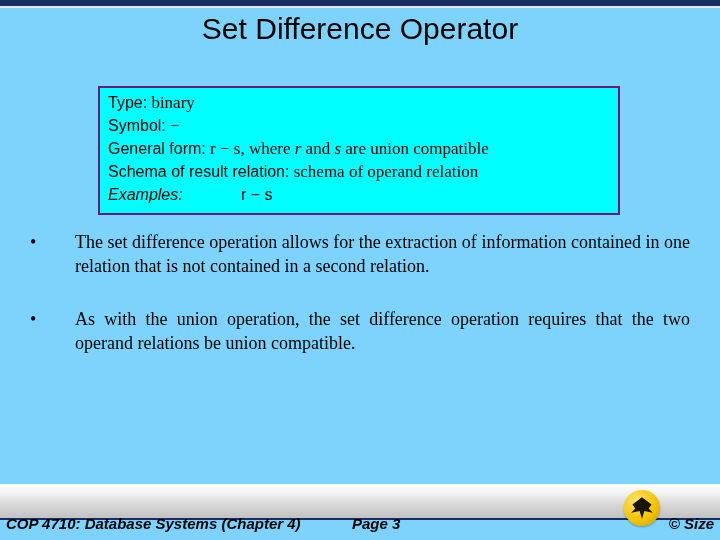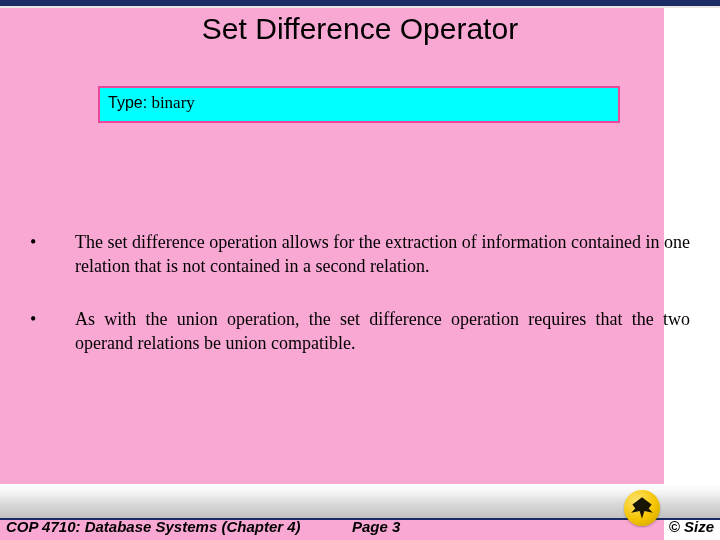--- a/index.html
+++ b/index.html
@@ -1,33 +1,33 @@
 <!DOCTYPE html>
 <html><head>
 <meta charset="utf-8">
 <style>
   * { margin: 0; padding: 0; box-sizing: border-box; }
   html, body { width: 720px; height: 540px; font-family: Arial, Helvetica, sans-serif; background: #fff; overflow: hidden; }
   .slide {
-    width: 664px; height: 540px; position: relative; background: #f9a8d4; padding-left: 22px;
+    width: 720px; height: 540px; position: relative; background: #7dd3fc; padding-left: 22px;
   }
   .topbar {
     position: absolute; top: 0; left: 0; width: 720px; height: 6px; background: #1b2b64;
   }
   .subbar {
     position: absolute; top: 6px; left: 0; width: 720px; height: 2px; background: #e6e6e6;
   }
   .title {
     position: absolute; top: 12px; left: 0; width: 720px; text-align: center;
     font-size: 30px; font-weight: 400; color: #000;
     font-family: Arial, sans-serif;
   }
   .infobox {
     position: absolute; top: 86px; left: 98px; width: 522px;
-    border: 2px solid #ec4899; background: #00ffff;
+    border: 2px solid #701a75; background: #00ffff;
     padding: 4px 8px 6px 8px;
     font-family: "Times New Roman", Times, serif;
     font-size: 17px; line-height: 1.35;
     color: #000;
   }
   .infobox .label { font-family: Arial, sans-serif; font-size: 16px; }
   .infobox .italic { font-style: italic; }
   .infobox .exval { font-family: Arial, sans-serif; font-size: 16px; padding-left: 54px; }
   .row { white-space: nowrap; }
   .bullets {
@@ -42,22 +42,22 @@
     position: absolute; left: 0; bottom: 0; width: 720px; height: 56px;
   }
   .footerbar .grad {
     position: absolute; left: 0; bottom: 20px; width: 720px; height: 36px;
     background: linear-gradient(to bottom, #ffffff 0%, #f3f3f3 25%, #d9d9d9 55%, #bfbfbf 100%);
   }
   .footerbar .line {
     position: absolute; left: 0; bottom: 20px; width: 720px; height: 2px; background: #1b2b64;
   }
   .footerbar .textrow {
-    position: absolute; left: 6px; bottom: 0; width: 708px; height: 22px;
-    display: flex; align-items: flex-start; justify-content: space-between;
+    position: absolute; left: 6px; bottom: 8px; width: 708px; height: 22px;
+    display: flex; align-items: flex-end; justify-content: space-between;
     font-family: Arial, sans-serif; font-size: 15px; font-style: italic; font-weight: bold;
     color: #000;
   }
   .footerbar .left { }
   .footerbar .center { position: absolute; left: 50%; transform: translateX(-8px); }
   .footerbar .right { }
   .logo {
     position: absolute; right: 60px; bottom: 14px; width: 36px; height: 36px;
     border-radius: 50%; background: radial-gradient(circle at 35% 30%, #ffe36e 0%, #f5c400 55%, #c79a00 100%);
     box-shadow: 0 1px 2px rgba(0,0,0,.3);
@@ -77,20 +77,36 @@
   <div class="topbar"></div>
   <div class="subbar"></div>
 
   <h1 class="title">Set Difference Operator</h1>
 
   <div class="infobox">
     <div class="row">
       <span class="label">Type:</span>
       <span>binary</span>
     </div>
+    <div class="row">
+      <span class="label">Symbol:</span>
+      <span>−</span>
+    </div>
+    <div class="row">
+      <span class="label">General form:</span>
+      <span>r − s, where </span><span class="italic">r</span><span> and </span><span class="italic">s</span><span> are union compatible</span>
+    </div>
+    <div class="row">
+      <span class="label">Schema of result relation:</span>
+      <span>schema of operand relation</span>
+    </div>
+    <div class="row">
+      <span class="label italic">Examples:</span>
+      <span class="exval">r − s</span>
+    </div>
   </div>
 
   <div class="bullets">
     <div class="item">
       <div class="dot">•</div>
       <div class="txt">The set difference operation allows for the extraction of information contained in one relation that is not contained in a second relation.</div>
     </div>
     <div class="item">
       <div class="dot">•</div>
       <div class="txt">As with the union operation, the set difference operation requires that the two operand relations be union compatible.</div>

